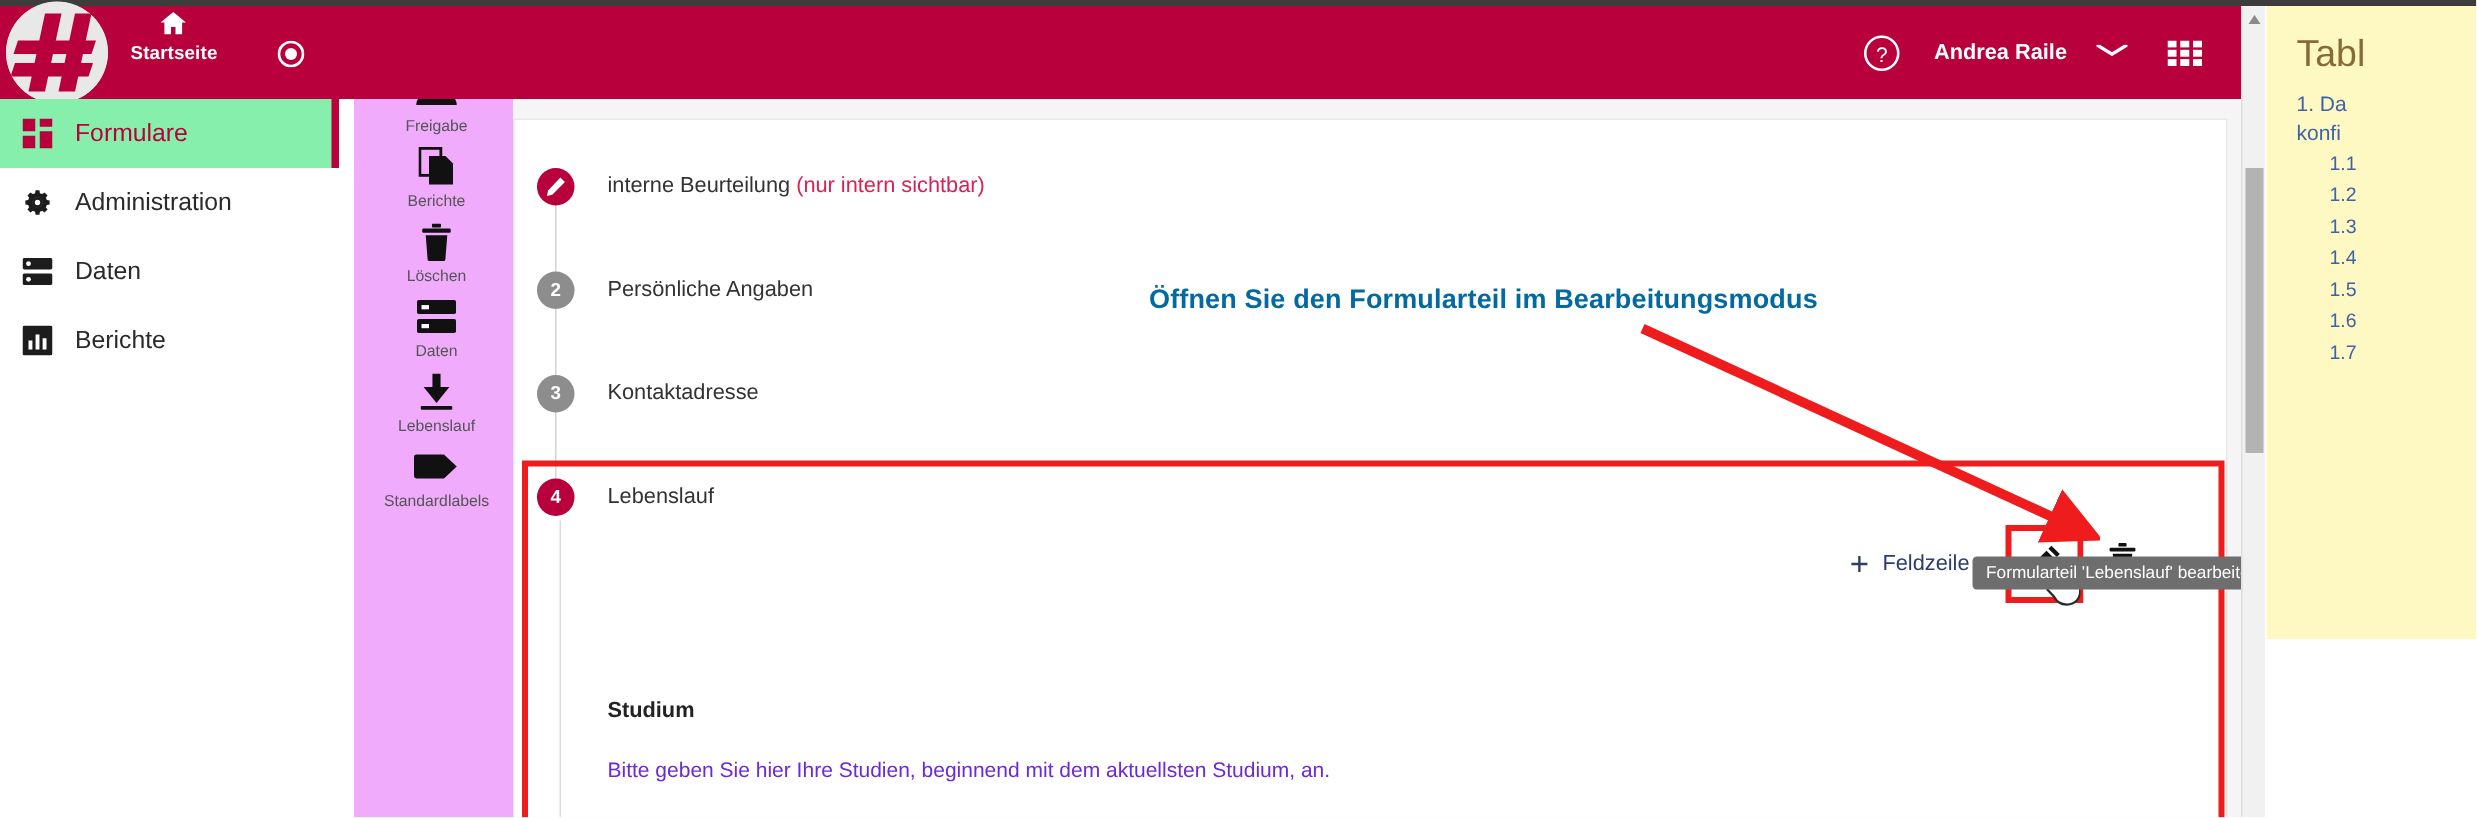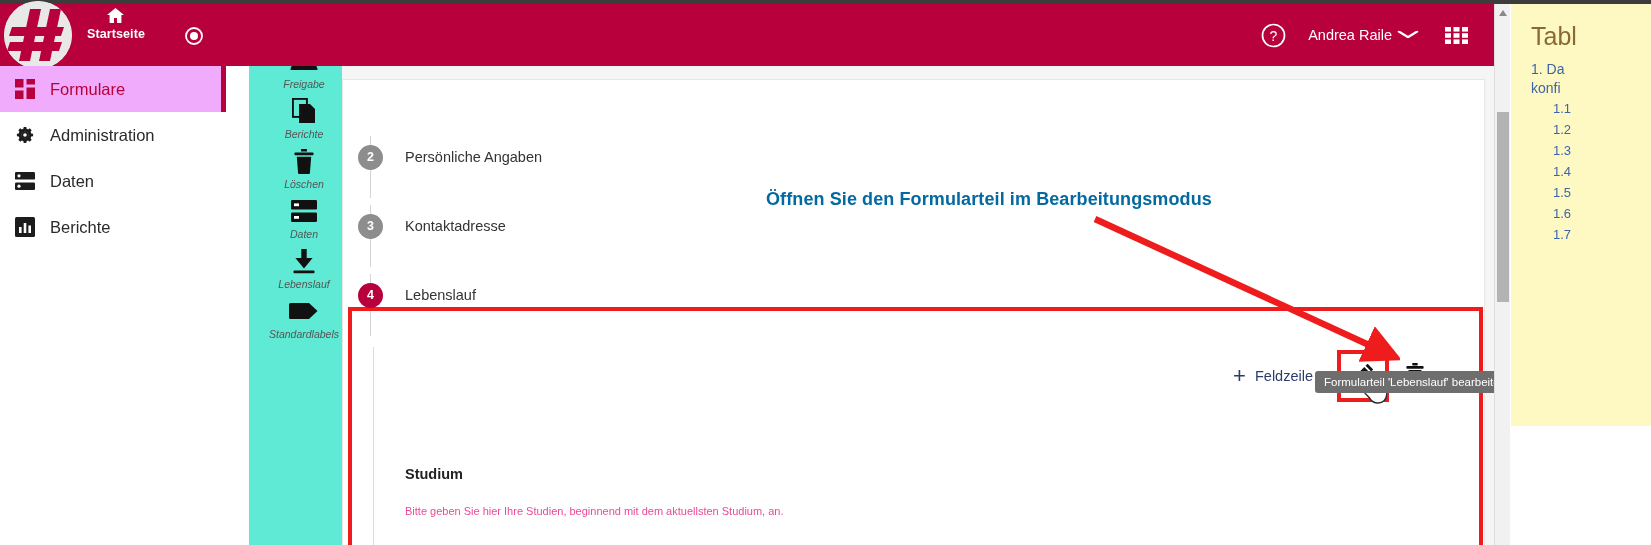--- a/index.html
+++ b/index.html
@@ -39,49 +39,48 @@
   .rec-icon {
     position:absolute; left:185px; top:23px; width:18px; height:18px;
     cursor:pointer;
   }
   .header-right {
     position:absolute; right:0; top:0; height:62px;
     display:flex; align-items:center; gap:0;
   }
   .help-icon { margin-right:22px; cursor:pointer; display:flex; }
   .user-menu {
-    display:flex; align-items:center; gap:9px; color:#fff;
-    font-size:14.5px; font-weight:normal; cursor:pointer; margin-right:30px;
+    display:flex; align-items:flex-start; gap:23px; color:#fff;
+    font-size:14.5px; font-weight:bold; cursor:pointer; margin-right:30px;
   }
   .chev { font-size:12px; transform:scaleX(1.5) scaleY(.85); display:inline-block; }
   .grid-icon { margin-right:26px; cursor:pointer; display:flex; }
 
   
   .leftnav {
     position:absolute; left:0; top:66px; width:226px; height:479px;
     background:#ffffff;
   }
   .nav-item {
     position:relative; display:flex; align-items:center;
     height:46px; padding-left:14px; gap:14px;
     font-size:16.5px; color:#2a2a2a; cursor:pointer;
   }
-  .nav-item.active { background:#f0abfc; color:#b8003c; }
+  .nav-item.active { background:#86efac; color:#b8003c; }
   .nav-item.active::after {
     content:""; position:absolute; right:0; top:0;
     width:5px; height:100%; background:#b8003c;
   }
   .nav-ico { width:22px; height:22px; display:flex; align-items:center; justify-content:center; }
 
   
   .toolbar {
-    position:absolute; left:249px; top:66px; width:110px; height:479px;
-    background:#5eead4; border-right:1px solid #e0e0e0;
+    position:absolute; left:236px; top:66px; width:110px; height:479px;
+    background:#f0abfc; border-right:1px solid #e0e0e0;
     overflow:hidden;
-    font-style:italic;
   }
   .tool {
     display:flex; flex-direction:column; align-items:center;
     margin-top:8px; cursor:pointer;
   }
   .tool .t-ico { height:26px; display:flex; align-items:center; justify-content:center; }
   .tool .t-lab { font-size:10.5px; color:#555; margin-top:4px; }
   .toolbar-inner { position:absolute; left:0; top:-26px; width:110px; }
 
   
@@ -139,21 +138,21 @@
     position:absolute; left:963px; top:60px;
     background:#6e6e6e; color:#fff; font-size:11.5px;
     padding:5px 9px; border-radius:3px; white-space:nowrap;
   }
   .sec-title {
     position:absolute; left:53px; top:155px;
     font-size:14.5px; font-weight:bold; color:#222;
   }
   .sec-desc {
     position:absolute; left:53px; top:194px;
-    font-size:11px; color:#ec4899;
+    font-size:14px; color:#6d28d9;
   }
 
   
   .annotation {
     position:absolute; left:766px; top:189px;
     font-size:18px; font-weight:bold; color:#0369a1;
     white-space:nowrap; letter-spacing:.1px;
   }
   .arrow-svg { position:absolute; left:1090px; top:214px; pointer-events:none; }
 
@@ -385,20 +384,28 @@
 
   <div class="content">
     <div class="card">
 
       <div class="steps">
 
         <div class="connector" style="top:30px; height:62px;"></div>
         <div class="connector" style="top:99px; height:62px;"></div>
         <div class="connector" style="top:168px; height:62px;"></div>
 
+        <div class="step">
+          <span class="step-bullet accent">
+            <svg width="13" height="13" viewBox="0 0 13 13" fill="#fff">
+                <path d="M9.6 0.4 L12.6 3.4 L4.2 11.8 L0.6 12.6 L1.4 9 Z"></path>
+              </svg>
+          </span>
+          <span class="step-label"><span>interne Beurteilung</span> <span class="step-note">(nur intern sichtbar)</span></span>
+        </div>
 
         <div class="step" style="margin-top:33px;">
           <span class="step-bullet">2</span>
           <span class="step-label">Persönliche Angaben</span>
         </div>
 
         <div class="step" style="margin-top:33px;">
           <span class="step-bullet">3</span>
           <span class="step-label">Kontaktadresse</span>
         </div>

